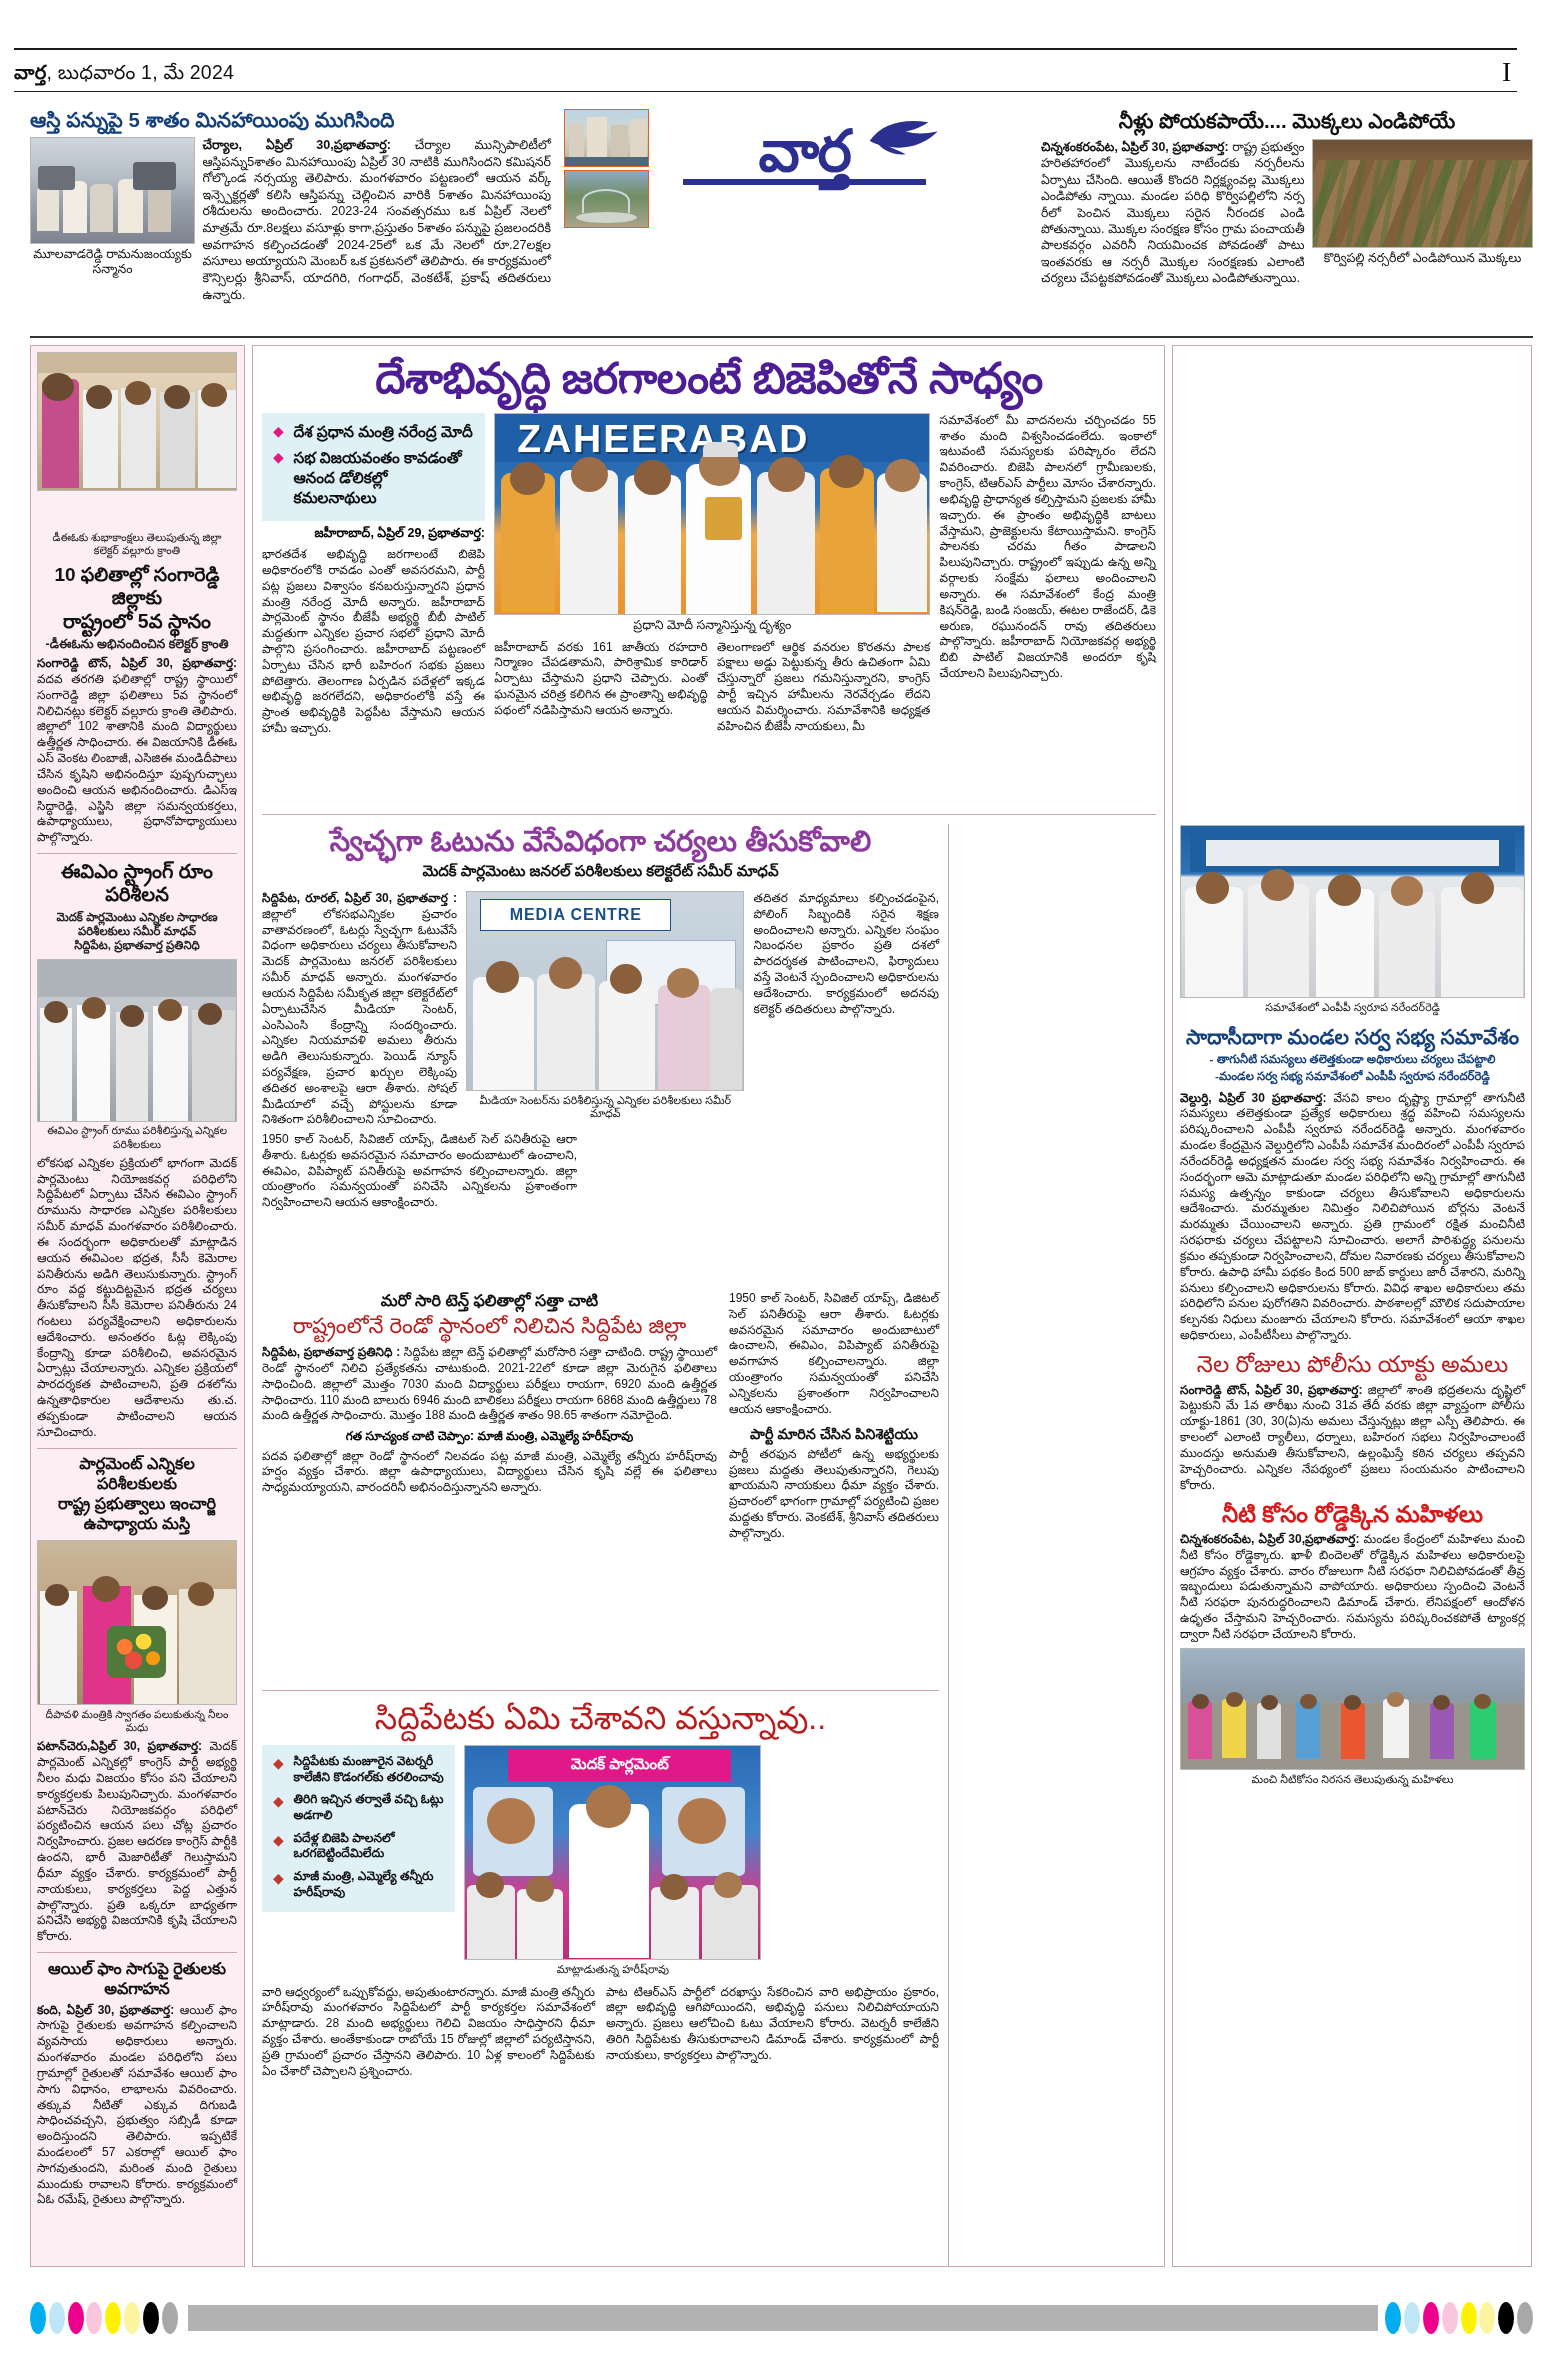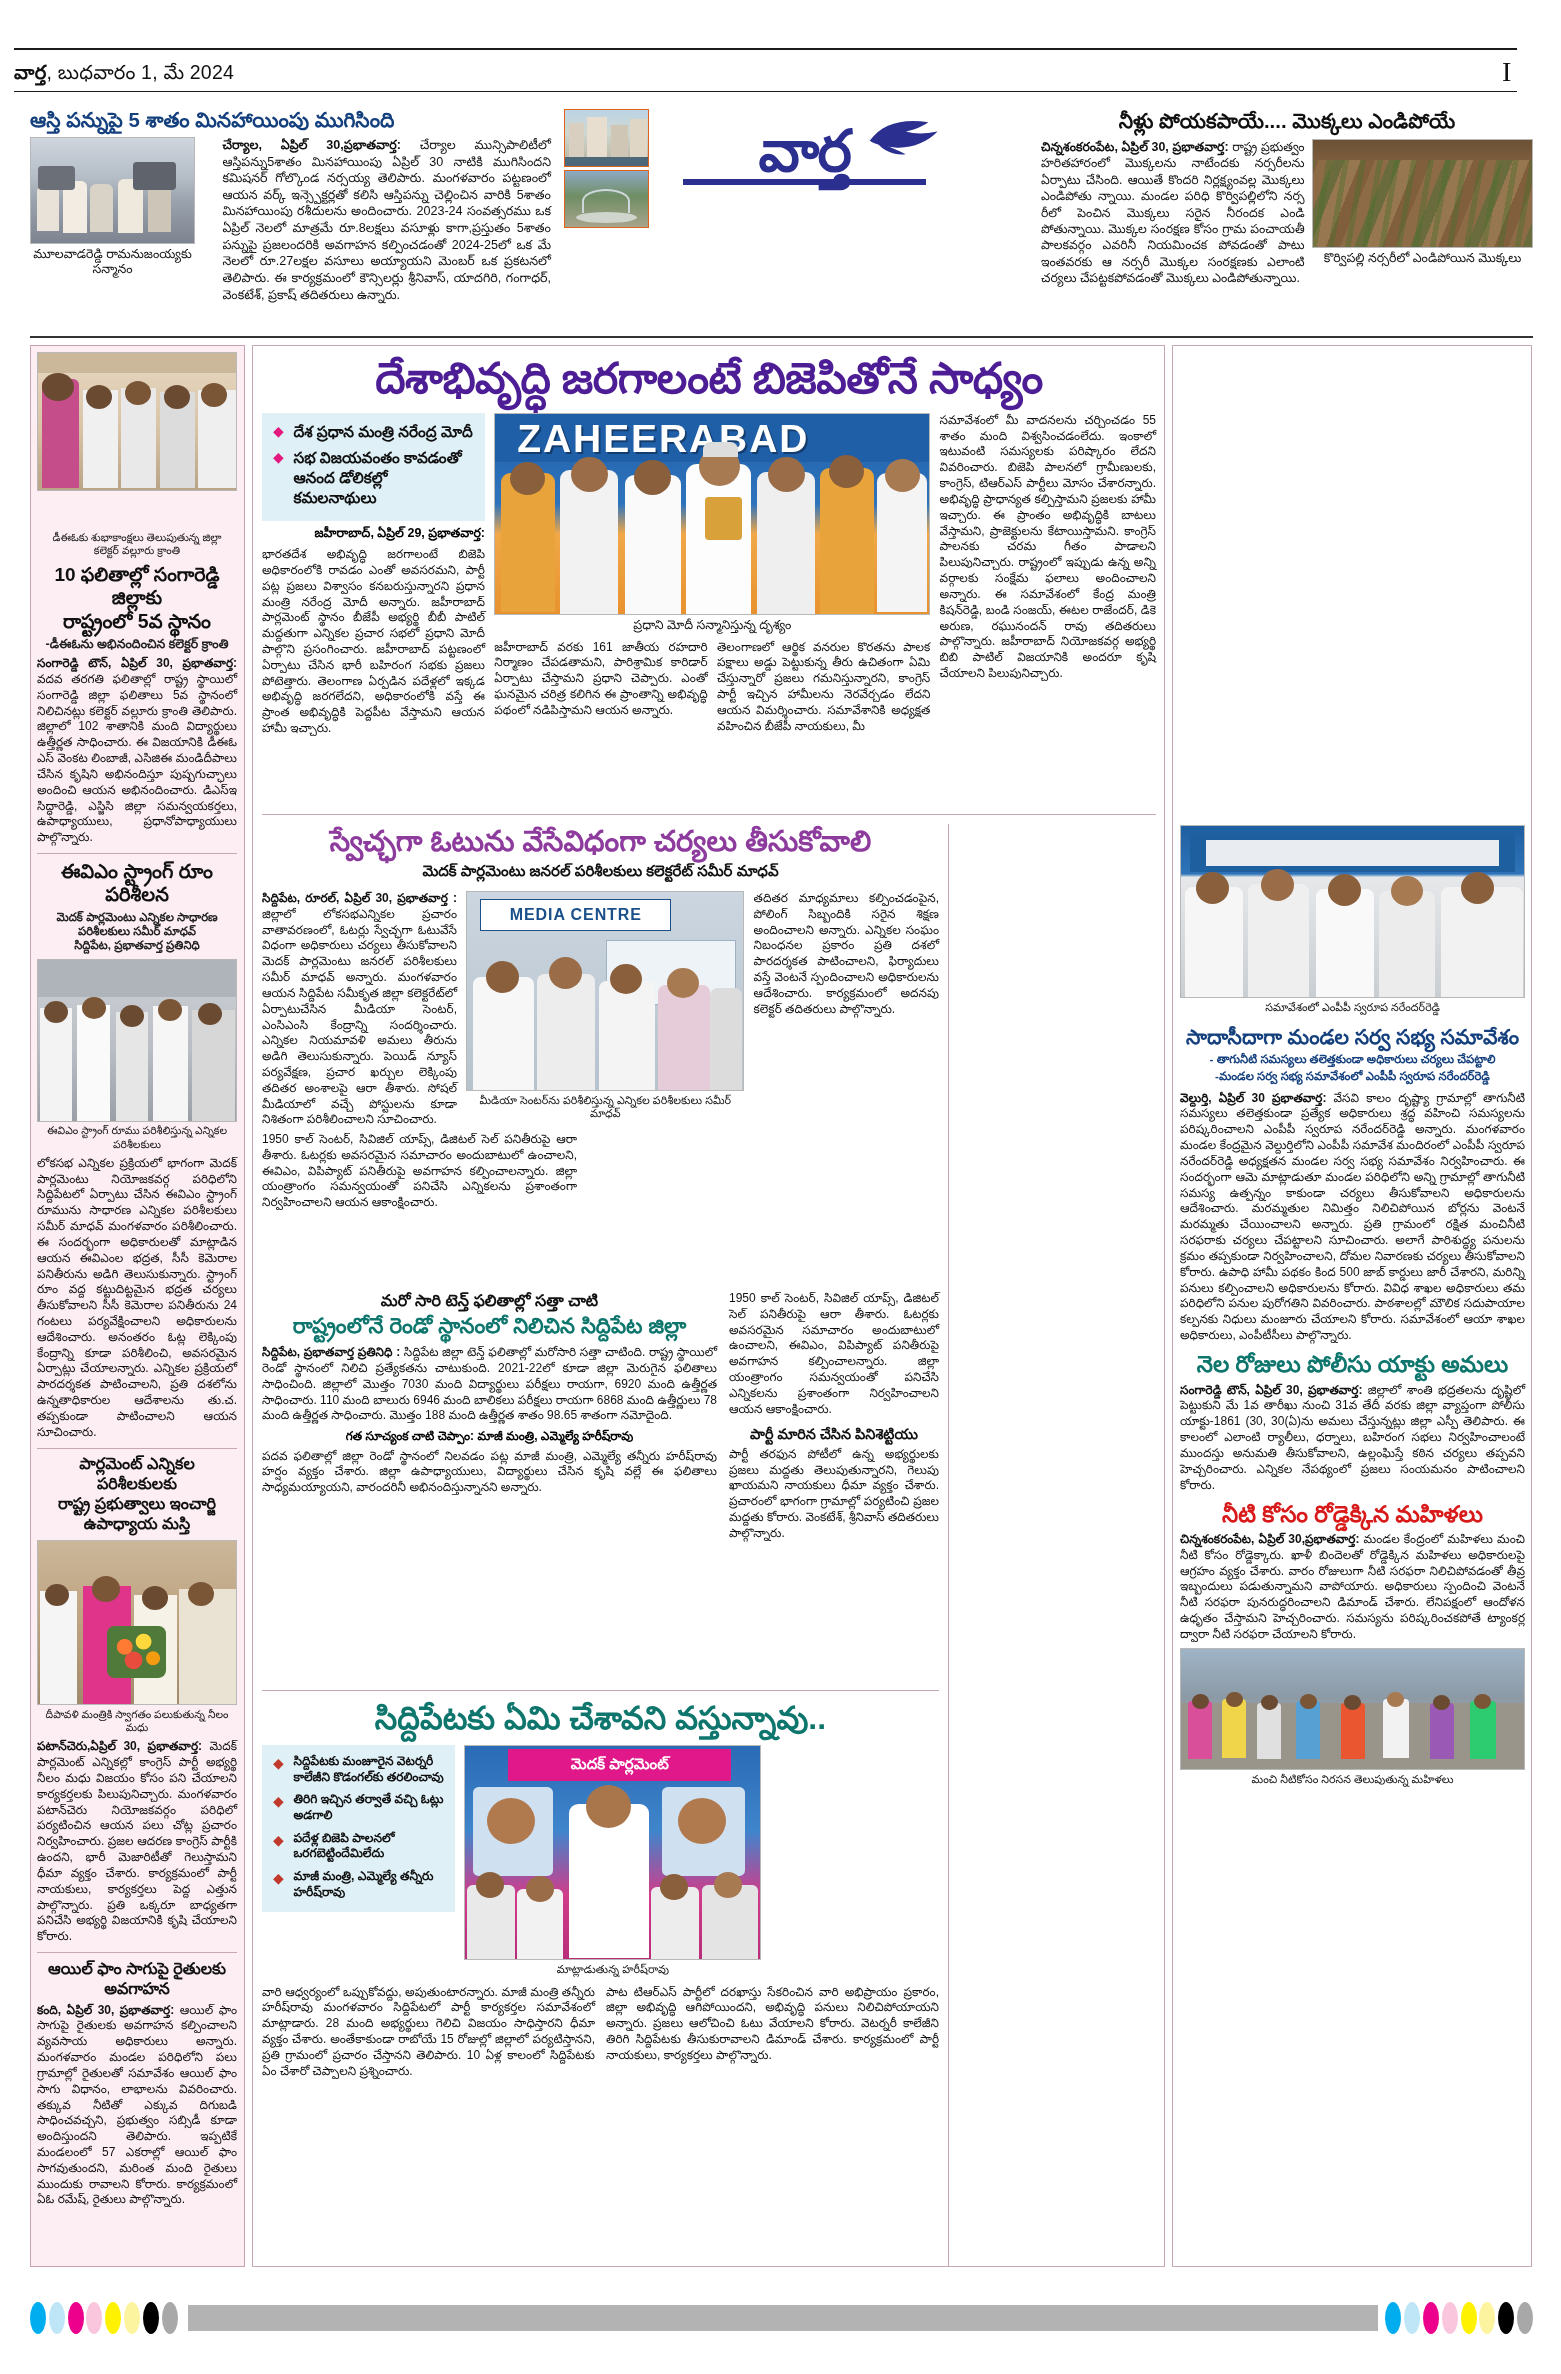--- a/index.html
+++ b/index.html
@@ -39,21 +39,21 @@
   
   .photo { display:block; border:0.9px solid #b8b8b8; position:relative; overflow:hidden; }
   .cap { font-size:12.5px; text-align:center; color:#111; padding:2.8px 1.9px 4.6px; line-height:1.25; }
 
   
   .body-col { font-size:13.4px; line-height:1.32; color:#111; text-align:justify; }
   .dline { font-weight:bold; }
 
   .hl-green { color:#4c1d95; font-weight:bold; }
   .hl-purple { color:#8e3b9e; font-weight:bold; }
-  .hl-pink { color:#0f766e; font-weight:bold; }
+  .hl-pink { color:#b91c1c; font-weight:normal; }
   .hl-blue { color:#15407e; font-weight:bold; }
   .hl-red { color:#d81a1a; font-weight:bold; }
   .hl-black { color:#111; font-weight:bold; }
 
   
   .bulletbox { background:#dff0f7; padding:9.3px 11px; }
   .bulletbox ul { list-style:none; }
   .bulletbox li { font-size:15.3px; font-weight:bold; color:#111; line-height:1.3; margin-bottom:6.5px; padding-left:20.4px; position:relative; }
   .bulletbox li:before { content:"\25C6"; color:#e3197f; position:absolute; left:0; top:0px; font-size:14px; }
   .bulletbox.bx-blue li:before { color:#c0392b; }
@@ -102,21 +102,21 @@
           <div style="position:absolute;left:5.6px;top:48px;width:22px;height:45px;background:#e8e2d8;border-radius:5.6px 5.6px 0 0;"></div>
           <div style="position:absolute;left:32px;top:43px;width:24px;height:52px;background:#f2ece2;border-radius:5.6px 5.6px 0 0;"></div>
           <div style="position:absolute;left:59px;top:46px;width:23px;height:48px;background:#d9d2c6;border-radius:5.6px 5.6px 0 0;"></div>
           <div style="position:absolute;left:87px;top:41px;width:25px;height:54px;background:#efe8dc;border-radius:5.6px 5.6px 0 0;"></div>
           <div style="position:absolute;left:117px;top:48px;width:23px;height:46px;background:#cdc5b8;border-radius:5.6px 5.6px 0 0;"></div>
           <div style="position:absolute;left:7.4px;top:28px;width:37px;height:24px;background:#6b6f78;border-radius:3.7px;"></div>
           <div style="position:absolute;left:102px;top:24px;width:43px;height:28px;background:#5f636c;border-radius:3.7px;"></div>
         </div>
         <div class="cap">మూలవాడరెడ్డి రామనుజంయ్యకు సన్మానం</div>
       </div>
-      <div class="body-col" style="flex:1; font-size:12.6px;margin-left:20px;">
+      <div class="body-col" style="flex:1; font-size:12.6px;">
         <span class="dline">చేర్యాల, ఏప్రిల్ 30,ప్రభాతవార్త:</span>
         <span>చేర్యాల మున్సిపాలిటీలో ఆస్తిపన్ను5శాతం మినహాయింపు ఏప్రిల్ 30 నాటికి ముగిసిందని కమిషనర్ గోల్కొండ నర్సయ్య తెలిపారు. మంగళవారం పట్టణంలో ఆయన వర్క్ ఇన్స్పెక్టర్లతో కలిసి ఆస్తిపన్ను చెల్లించిన వారికి 5శాతం మినహాయింపు రశీదులను అందించారు. 2023-24 సంవత్సరము ఒక ఏప్రిల్ నెలలో మాత్రమే రూ.8లక్షలు వసూళ్లు కాగా,ప్రస్తుతం 5శాతం పన్నుపై ప్రజలందరికి అవగాహన కల్పించడంతో 2024-25లో ఒక మే నెలలో రూ.27లక్షల వసూలు అయ్యాయని మెంబర్ ఒక ప్రకటనలో తెలిపారు. ఈ కార్యక్రమంలో కౌన్సిలర్లు శ్రీనివాస్, యాదగిరి, గంగాధర్, వెంకటేశ్, ప్రకాష్ తదితరులు ఉన్నారు.</span>
       </div>
     </div>
   </div>
 
   <div style="position:absolute; left:564px; top:109px; width:390px;">
     <div style="display:flex; align-items:flex-start;">
       <div style="width:85px; flex:none;">
         <div class="ph" style="height:58px;background:linear-gradient(180deg,#bcd4e6 0%,#cfd8d0 40%,#b8b09e 100%);position:relative;">

